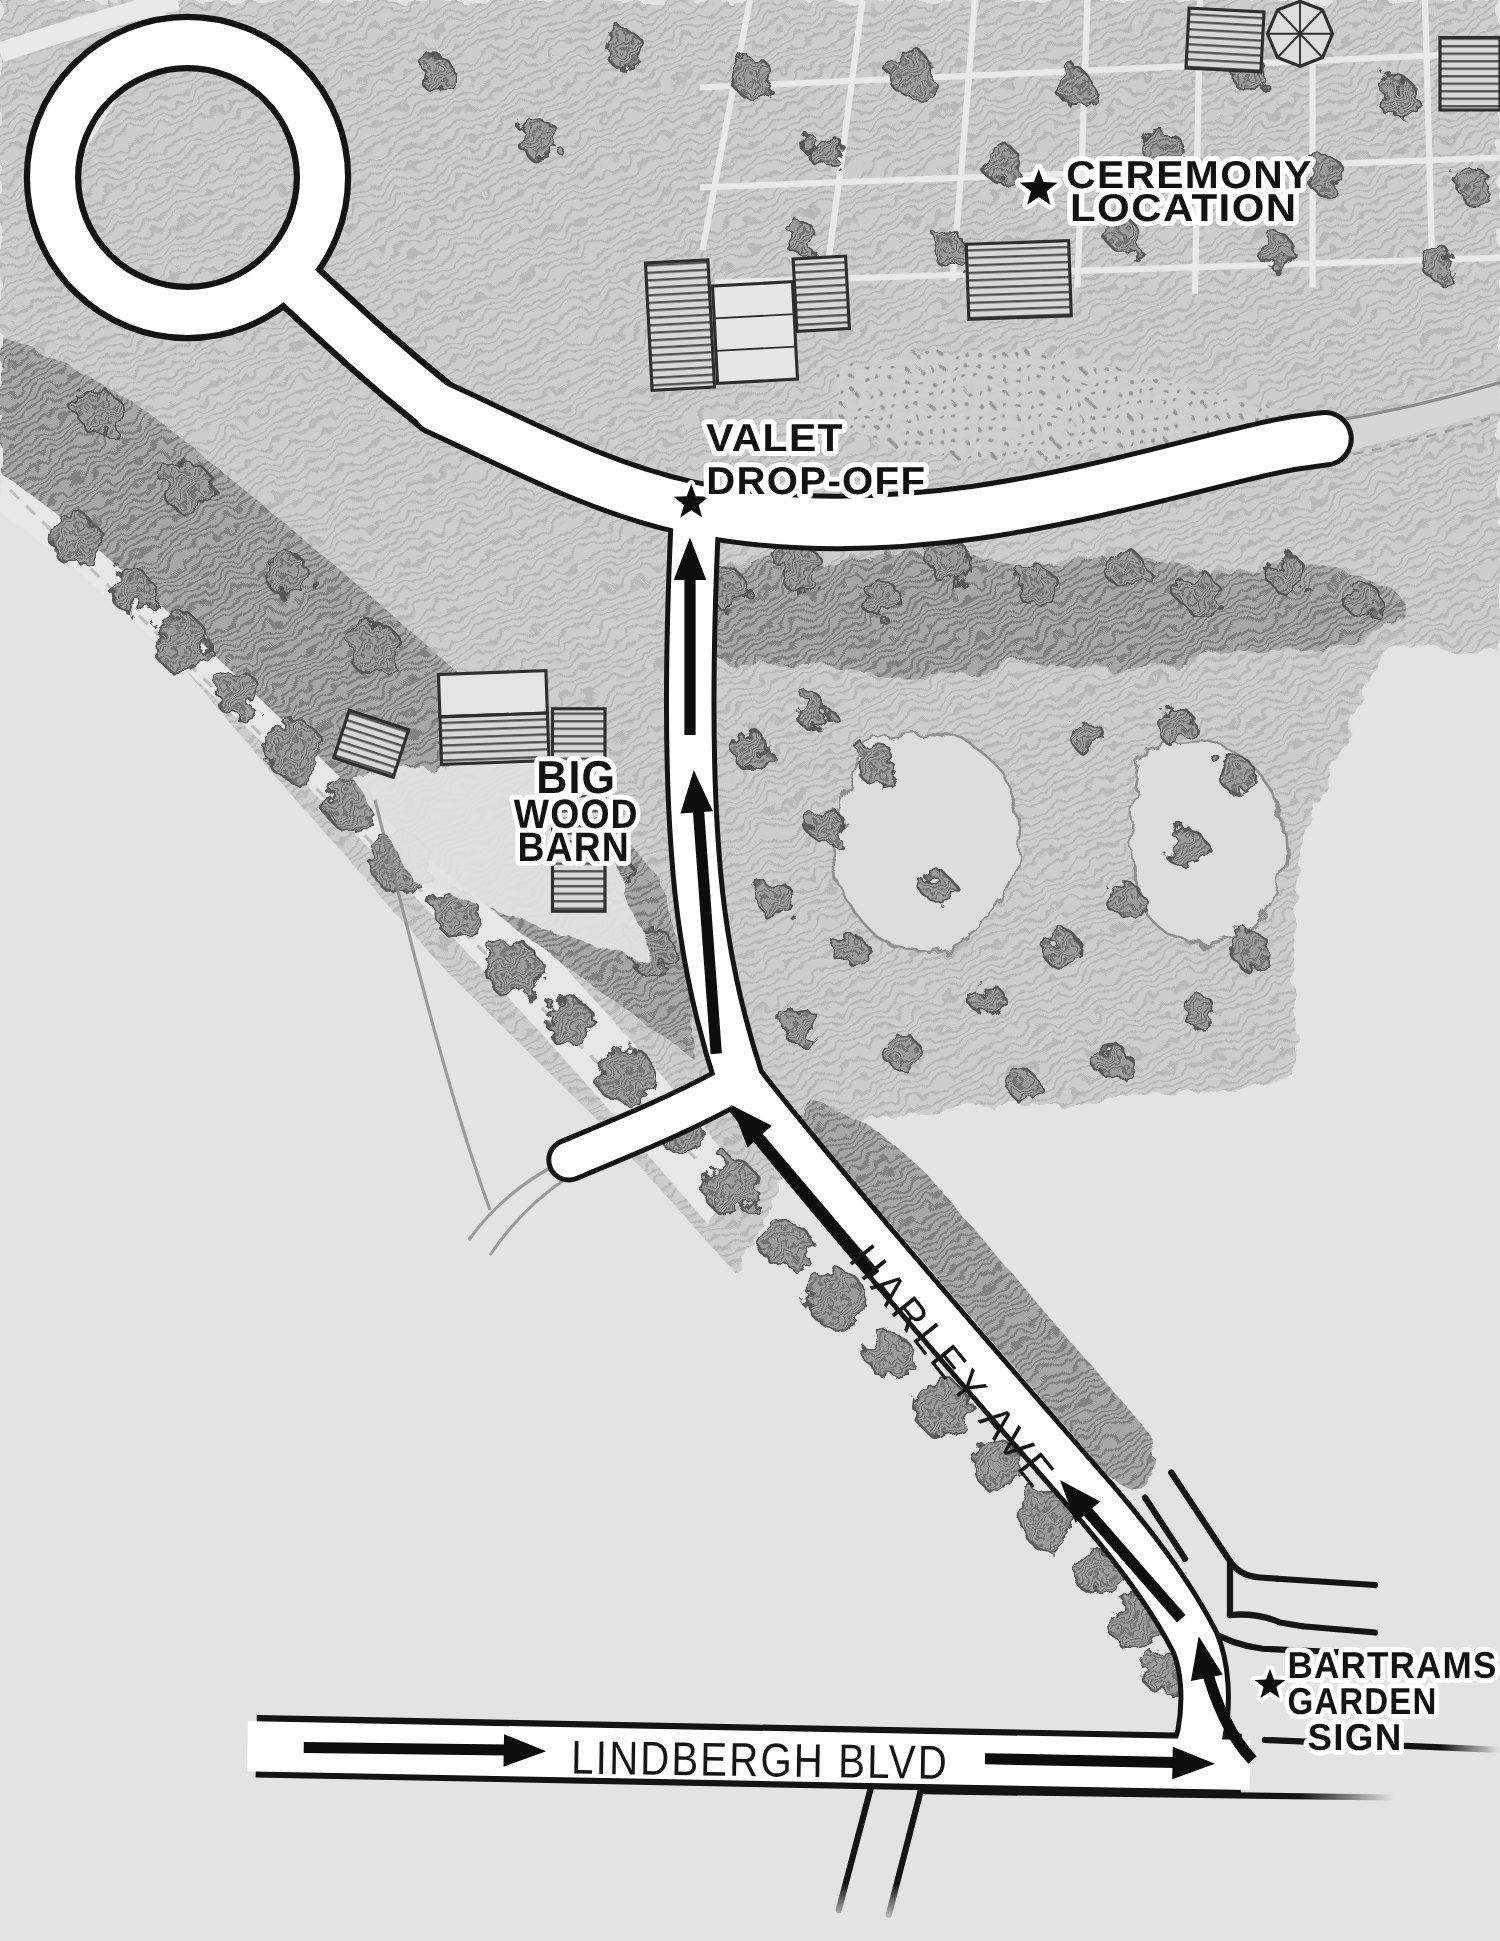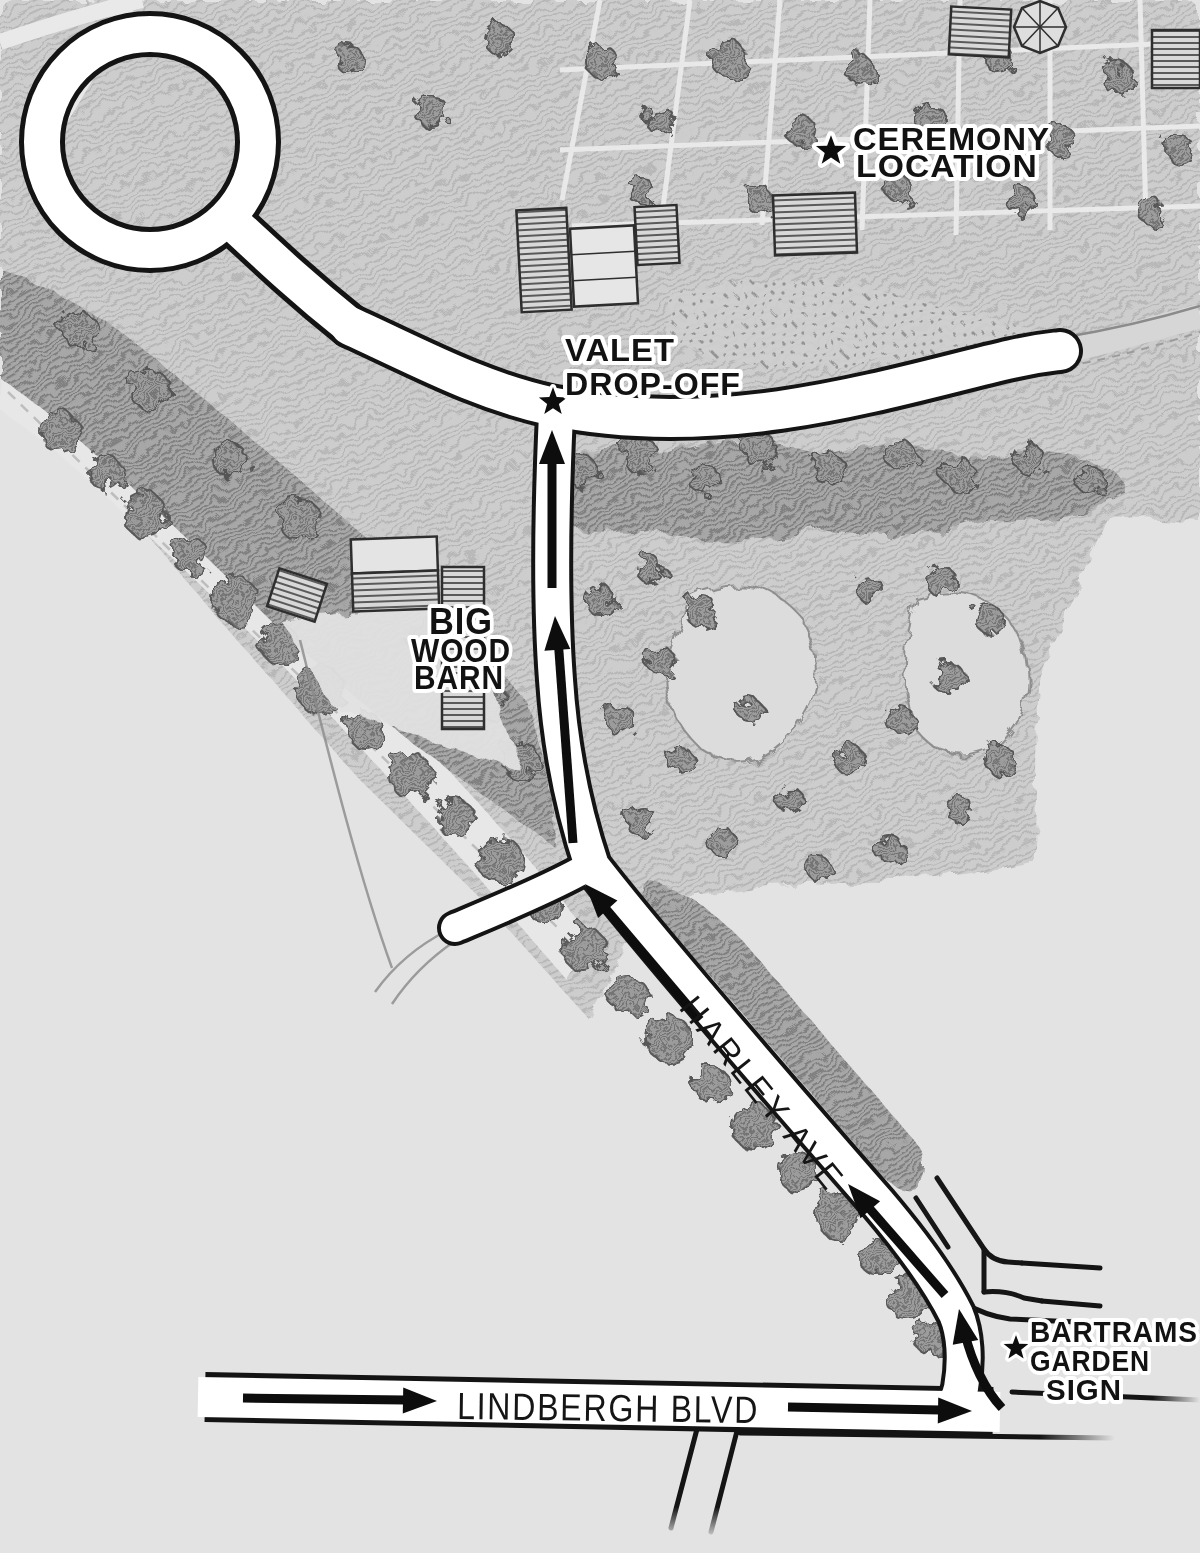--- a/index.html
+++ b/index.html
@@ -1,16 +1,16 @@
 <!DOCTYPE html>
 <html><head>
 <meta charset="utf-8">
 <style>
   html,body{margin:0;padding:0;background:#e3e3e3;}
-  .stage{position:relative;width:1200px;height:1553px;background:#e3e3e3;overflow:hidden;border-radius:15px;}
+  .stage{position:relative;width:1200px;height:1553px;background:#e3e3e3;overflow:hidden;}
   svg{display:block;}
   
   .dest{font-family:"Liberation Sans",sans-serif;font-weight:bold;fill:#121212;
         stroke:#ffffff;stroke-width:8px;paint-order:stroke;stroke-linejoin:round;letter-spacing:1px;}
   .dest-sm{font-size:31px;}
   .dest-xs{font-size:30px;}
   .barn-l1{font-size:37px;}
   .barn-l2{font-size:33px;}
   
   .roadname{font-family:"Liberation Sans",sans-serif;font-weight:normal;fill:#151515;}

